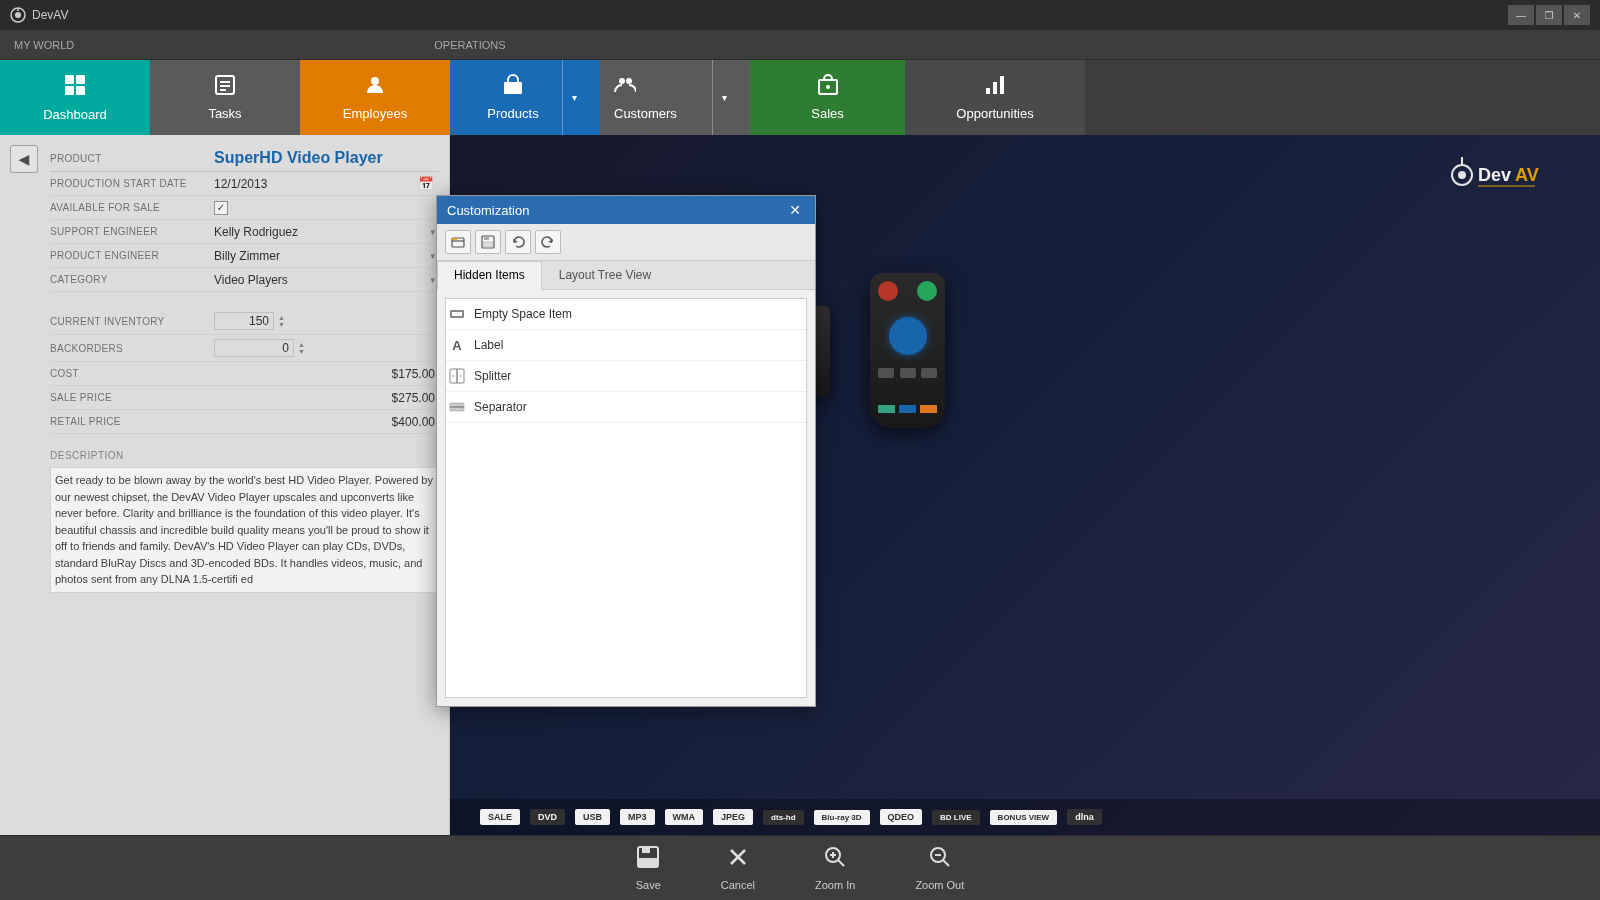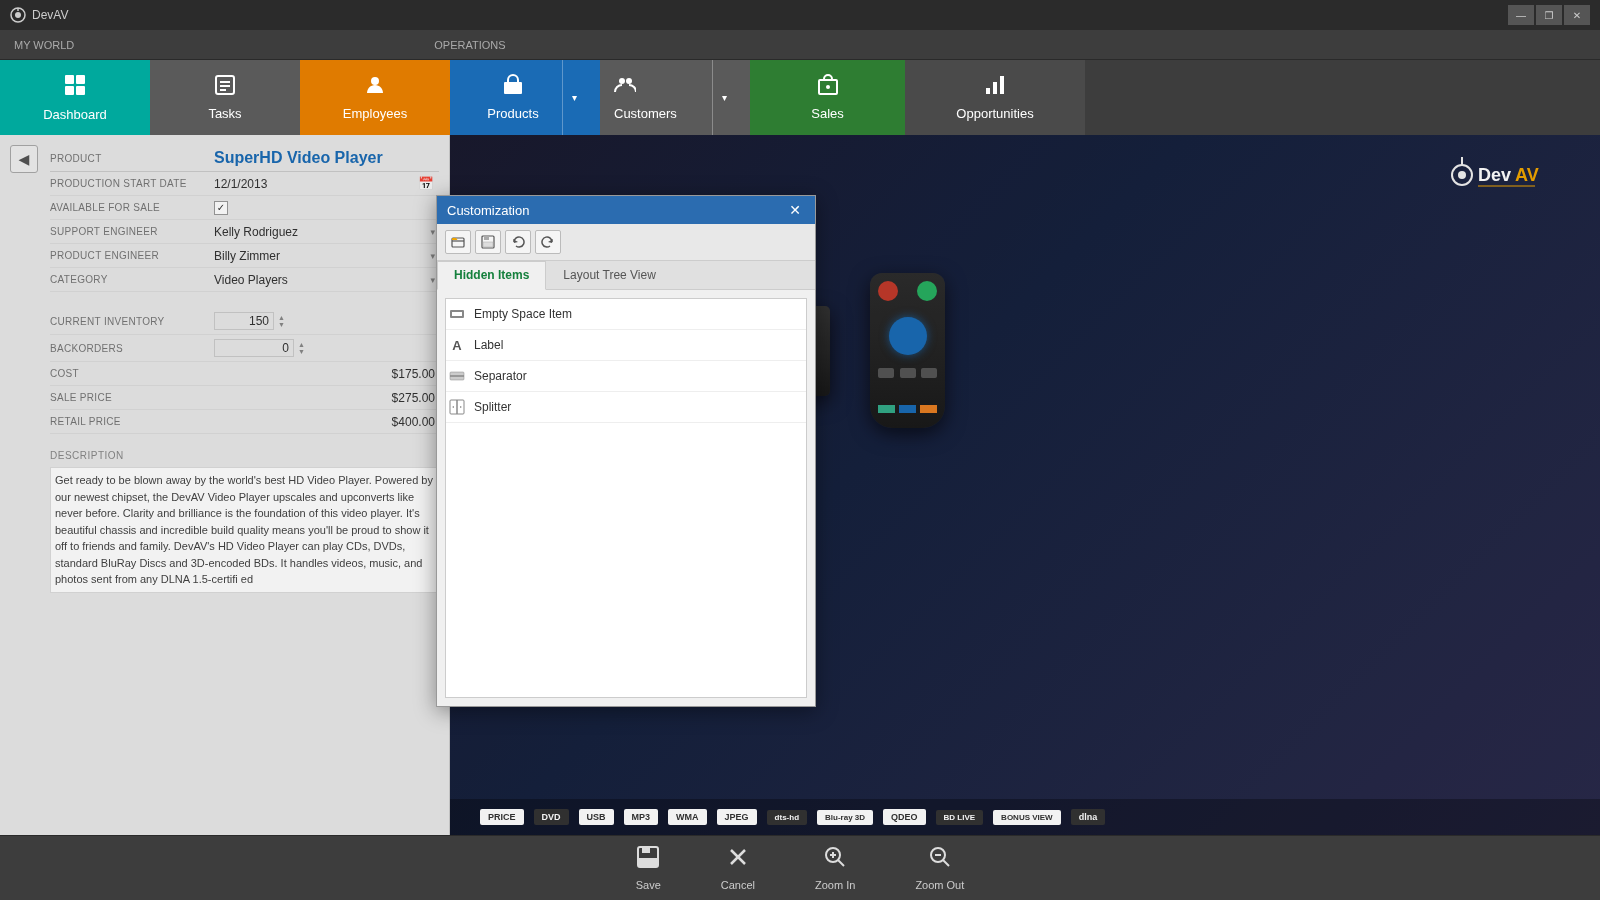--- a/index.html
+++ b/index.html
@@ -247,22 +247,22 @@
       padding: 6px 16px;
       font-size: 12px;
       cursor: pointer;
       border: 1px solid transparent;
       color: #555;
     }
     .dialog-tab.active {
       background: #f0f0f0;
       border-color: #ccc;
       border-bottom-color: #f0f0f0;
-      color: #15803d;
-      font-weight: 700;
+      color: #000000;
+      font-weight: 400;
       margin-bottom: -1px;
     }
     .dialog-content {
       background: white;
       margin: 8px;
       border: 1px solid #ccc;
       min-height: 400px;
     }
     .hidden-item {
       display: flex;
@@ -558,21 +558,21 @@
             <div style="position:absolute; top:95px; right:8px; width:16px; height:10px; background:#555; border-radius:2px;"></div>
             <div style="position:absolute; bottom:15px; left:8px; right:8px; display:grid; grid-template-columns:1fr 1fr 1fr; gap:4px;">
               <div style="height:8px; background:#3a8;"></div>
               <div style="height:8px; background:#1a6bb5;"></div>
               <div style="height:8px; background:#e67e22;"></div>
             </div>
           </div>
         </div>
       </div>
       <div class="hero-footer">
-        <span class="brand-badge">PRICE</span>
+        <span class="brand-badge">SALE</span>
         <span class="brand-badge dark">DVD</span>
         <span class="brand-badge">USB</span>
         <span class="brand-badge">MP3</span>
         <span class="brand-badge">WMA</span>
         <span class="brand-badge">JPEG</span>
         <span class="brand-badge dark" style="font-size:8px;">dts-hd</span>
         <span class="brand-badge" style="font-size:8px;">Blu-ray 3D</span>
         <span class="brand-badge">QDEO</span>
         <span class="brand-badge dark" style="font-size:8px;">BD LIVE</span>
         <span class="brand-badge" style="font-size:8px;">BONUS VIEW</span>
@@ -630,37 +630,37 @@
         </span>
         <span>Empty Space Item</span>
       </div>
       <div class="hidden-item">
         <span class="item-icon" style="font-weight:bold; color:#555; font-size:13px;">A</span>
         <span>Label</span>
       </div>
       <div class="hidden-item">
         <span class="item-icon">
           <svg width="16" height="16" viewBox="0 0 16 16">
-              <rect x="1" y="4" width="14" height="8" rx="1" fill="#ccc" stroke="#888" stroke-width="0.5"></rect>
-              <line x1="1" y1="8" x2="15" y2="8" stroke="#888" stroke-width="1.5"></line>
-            </svg>
-        </span>
-        <span>Separator</span>
-      </div>
-      <div class="hidden-item">
-        <span class="item-icon">
-          <svg width="16" height="16" viewBox="0 0 16 16">
               <rect x="1" y="1" width="14" height="14" rx="1" fill="none" stroke="#888" stroke-width="1"></rect>
               <line x1="8" y1="1" x2="8" y2="15" stroke="#888" stroke-width="1.5"></line>
               <polygon points="5,7 3,8 5,9" fill="#888"></polygon>
               <polygon points="11,7 13,8 11,9" fill="#888"></polygon>
             </svg>
         </span>
         <span>Splitter</span>
       </div>
+      <div class="hidden-item">
+        <span class="item-icon">
+          <svg width="16" height="16" viewBox="0 0 16 16">
+              <rect x="1" y="4" width="14" height="8" rx="1" fill="#ccc" stroke="#888" stroke-width="0.5"></rect>
+              <line x1="1" y1="8" x2="15" y2="8" stroke="#888" stroke-width="1.5"></line>
+            </svg>
+        </span>
+        <span>Separator</span>
+      </div>
     </div>
   </div>
 </div>
 
 <div id="bottom-bar">
   <button class="bottom-btn">
     <span class="btn-icon">
       <svg width="24" height="24" viewBox="0 0 24 24" fill="none" stroke="#ddd" stroke-width="2">
           <rect x="2" y="2" width="20" height="20" rx="2"></rect>
           <rect x="6" y="2" width="8" height="6" fill="#ddd" stroke="none"></rect>

